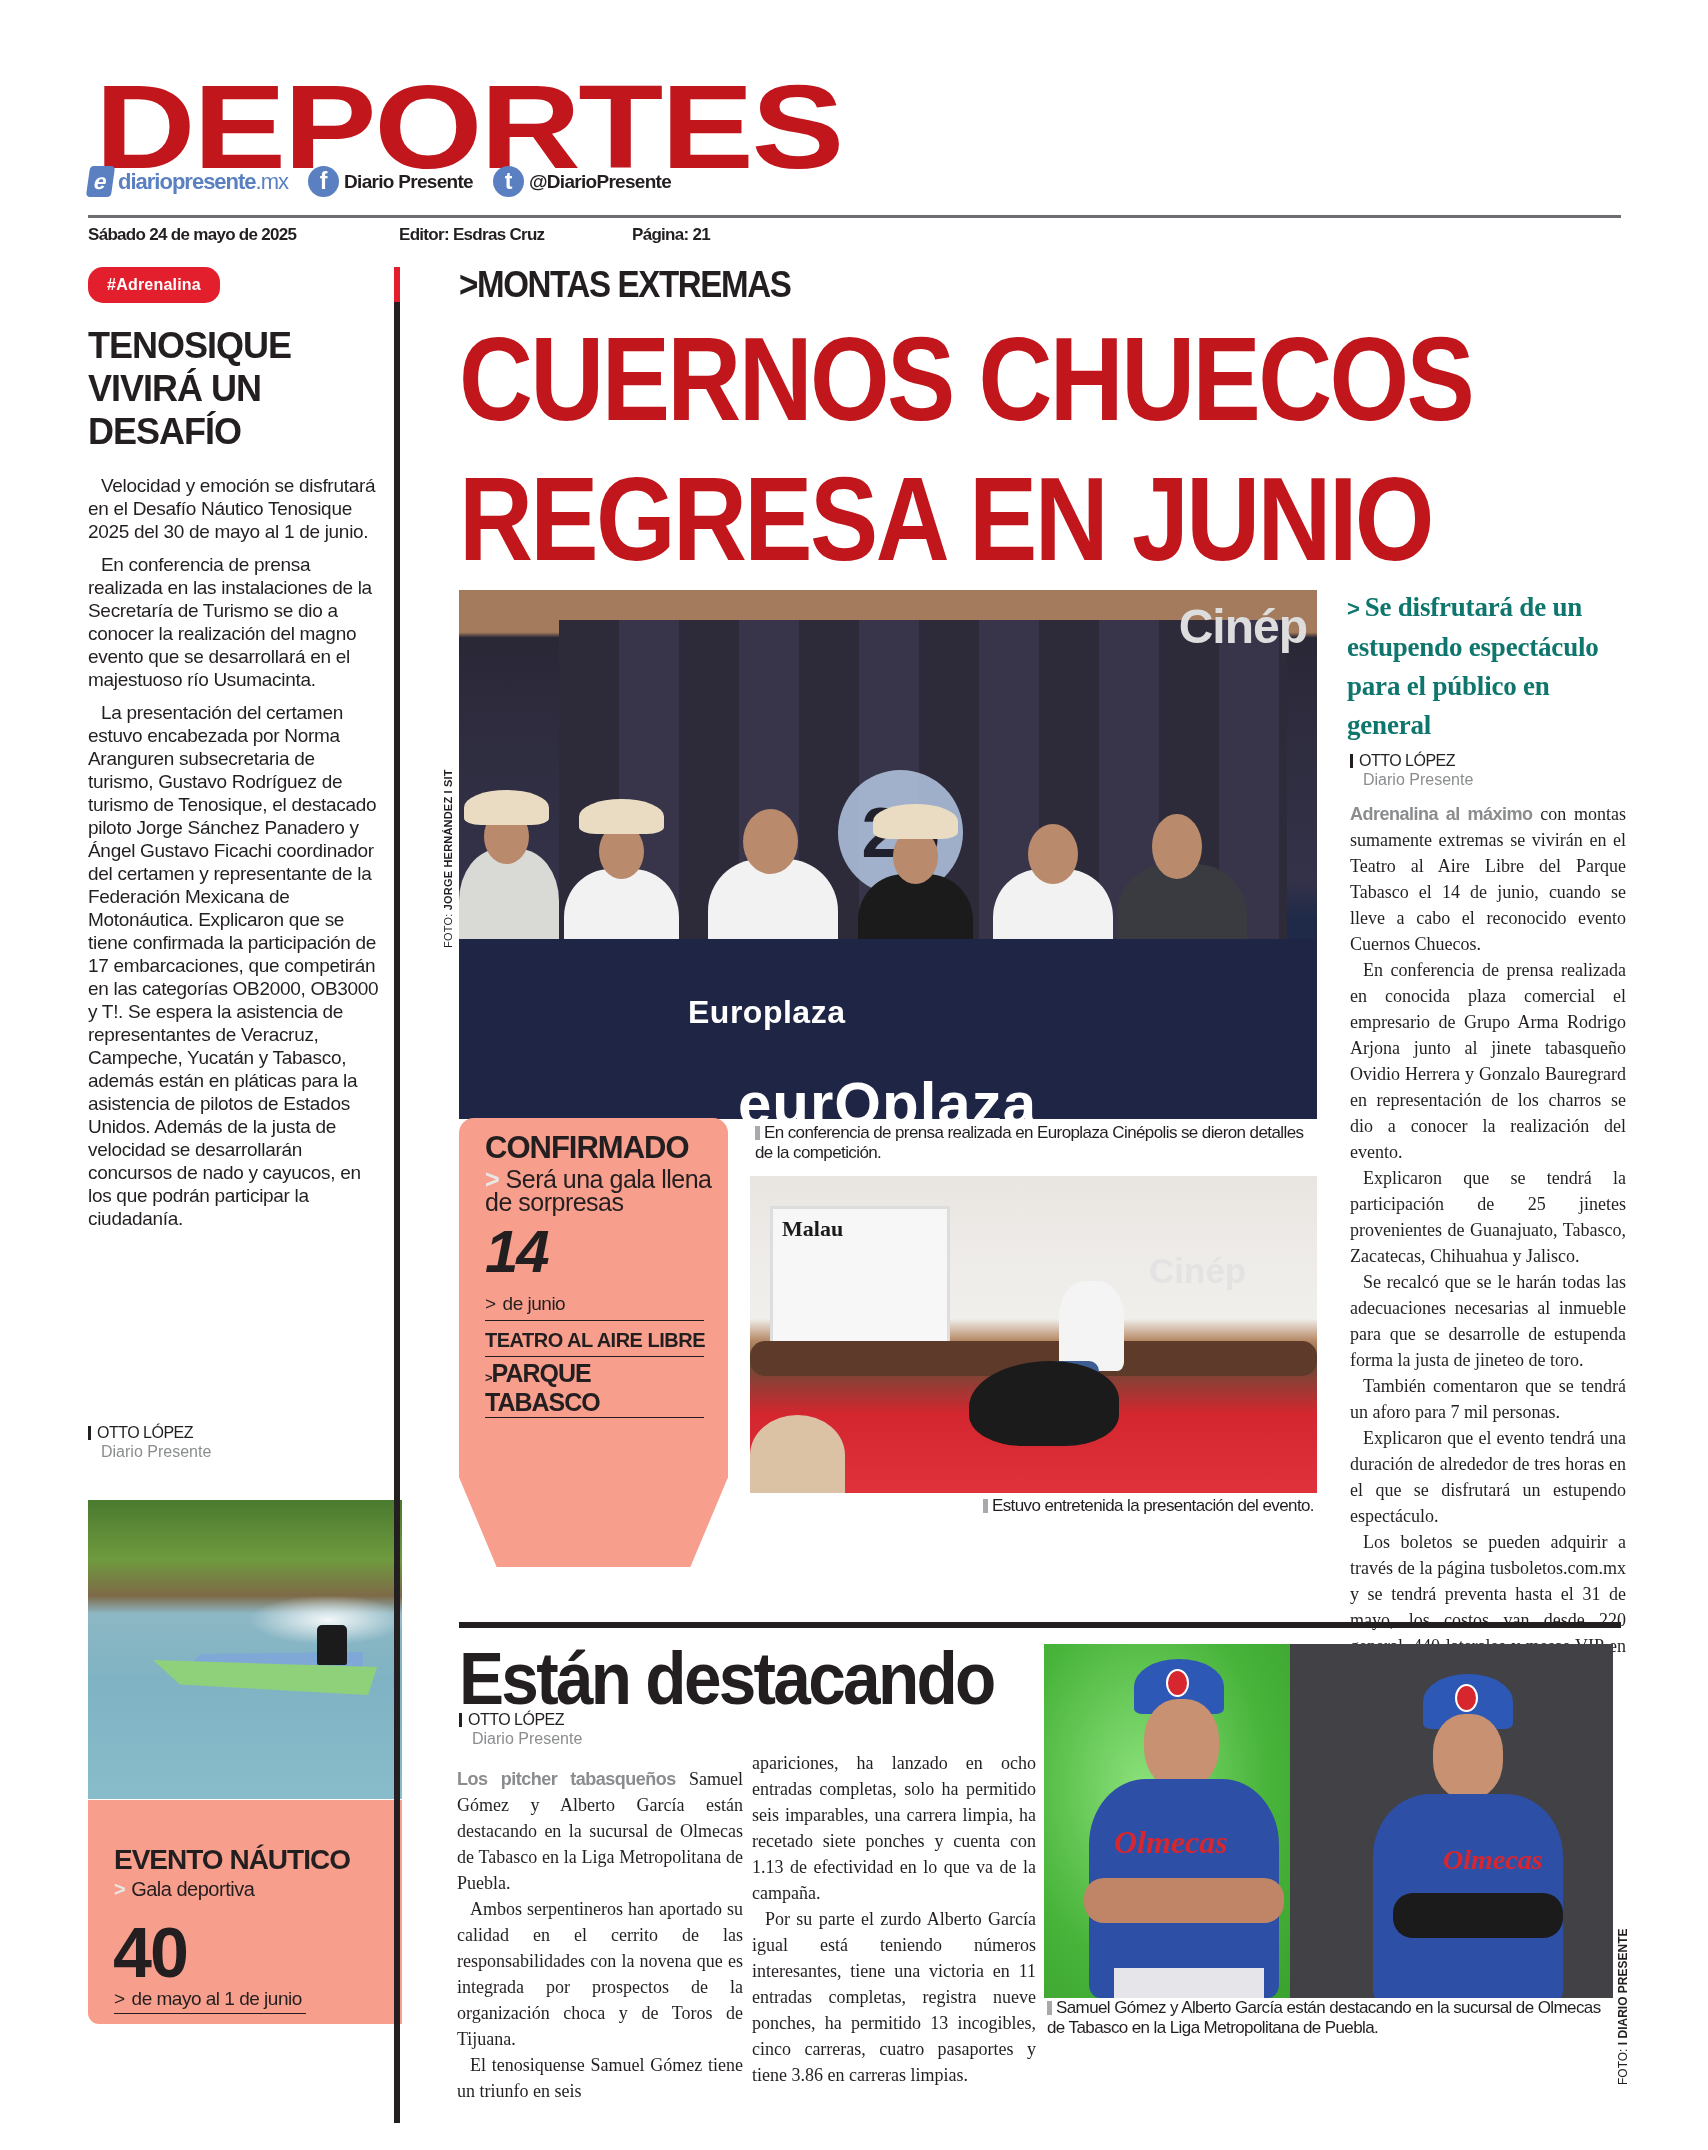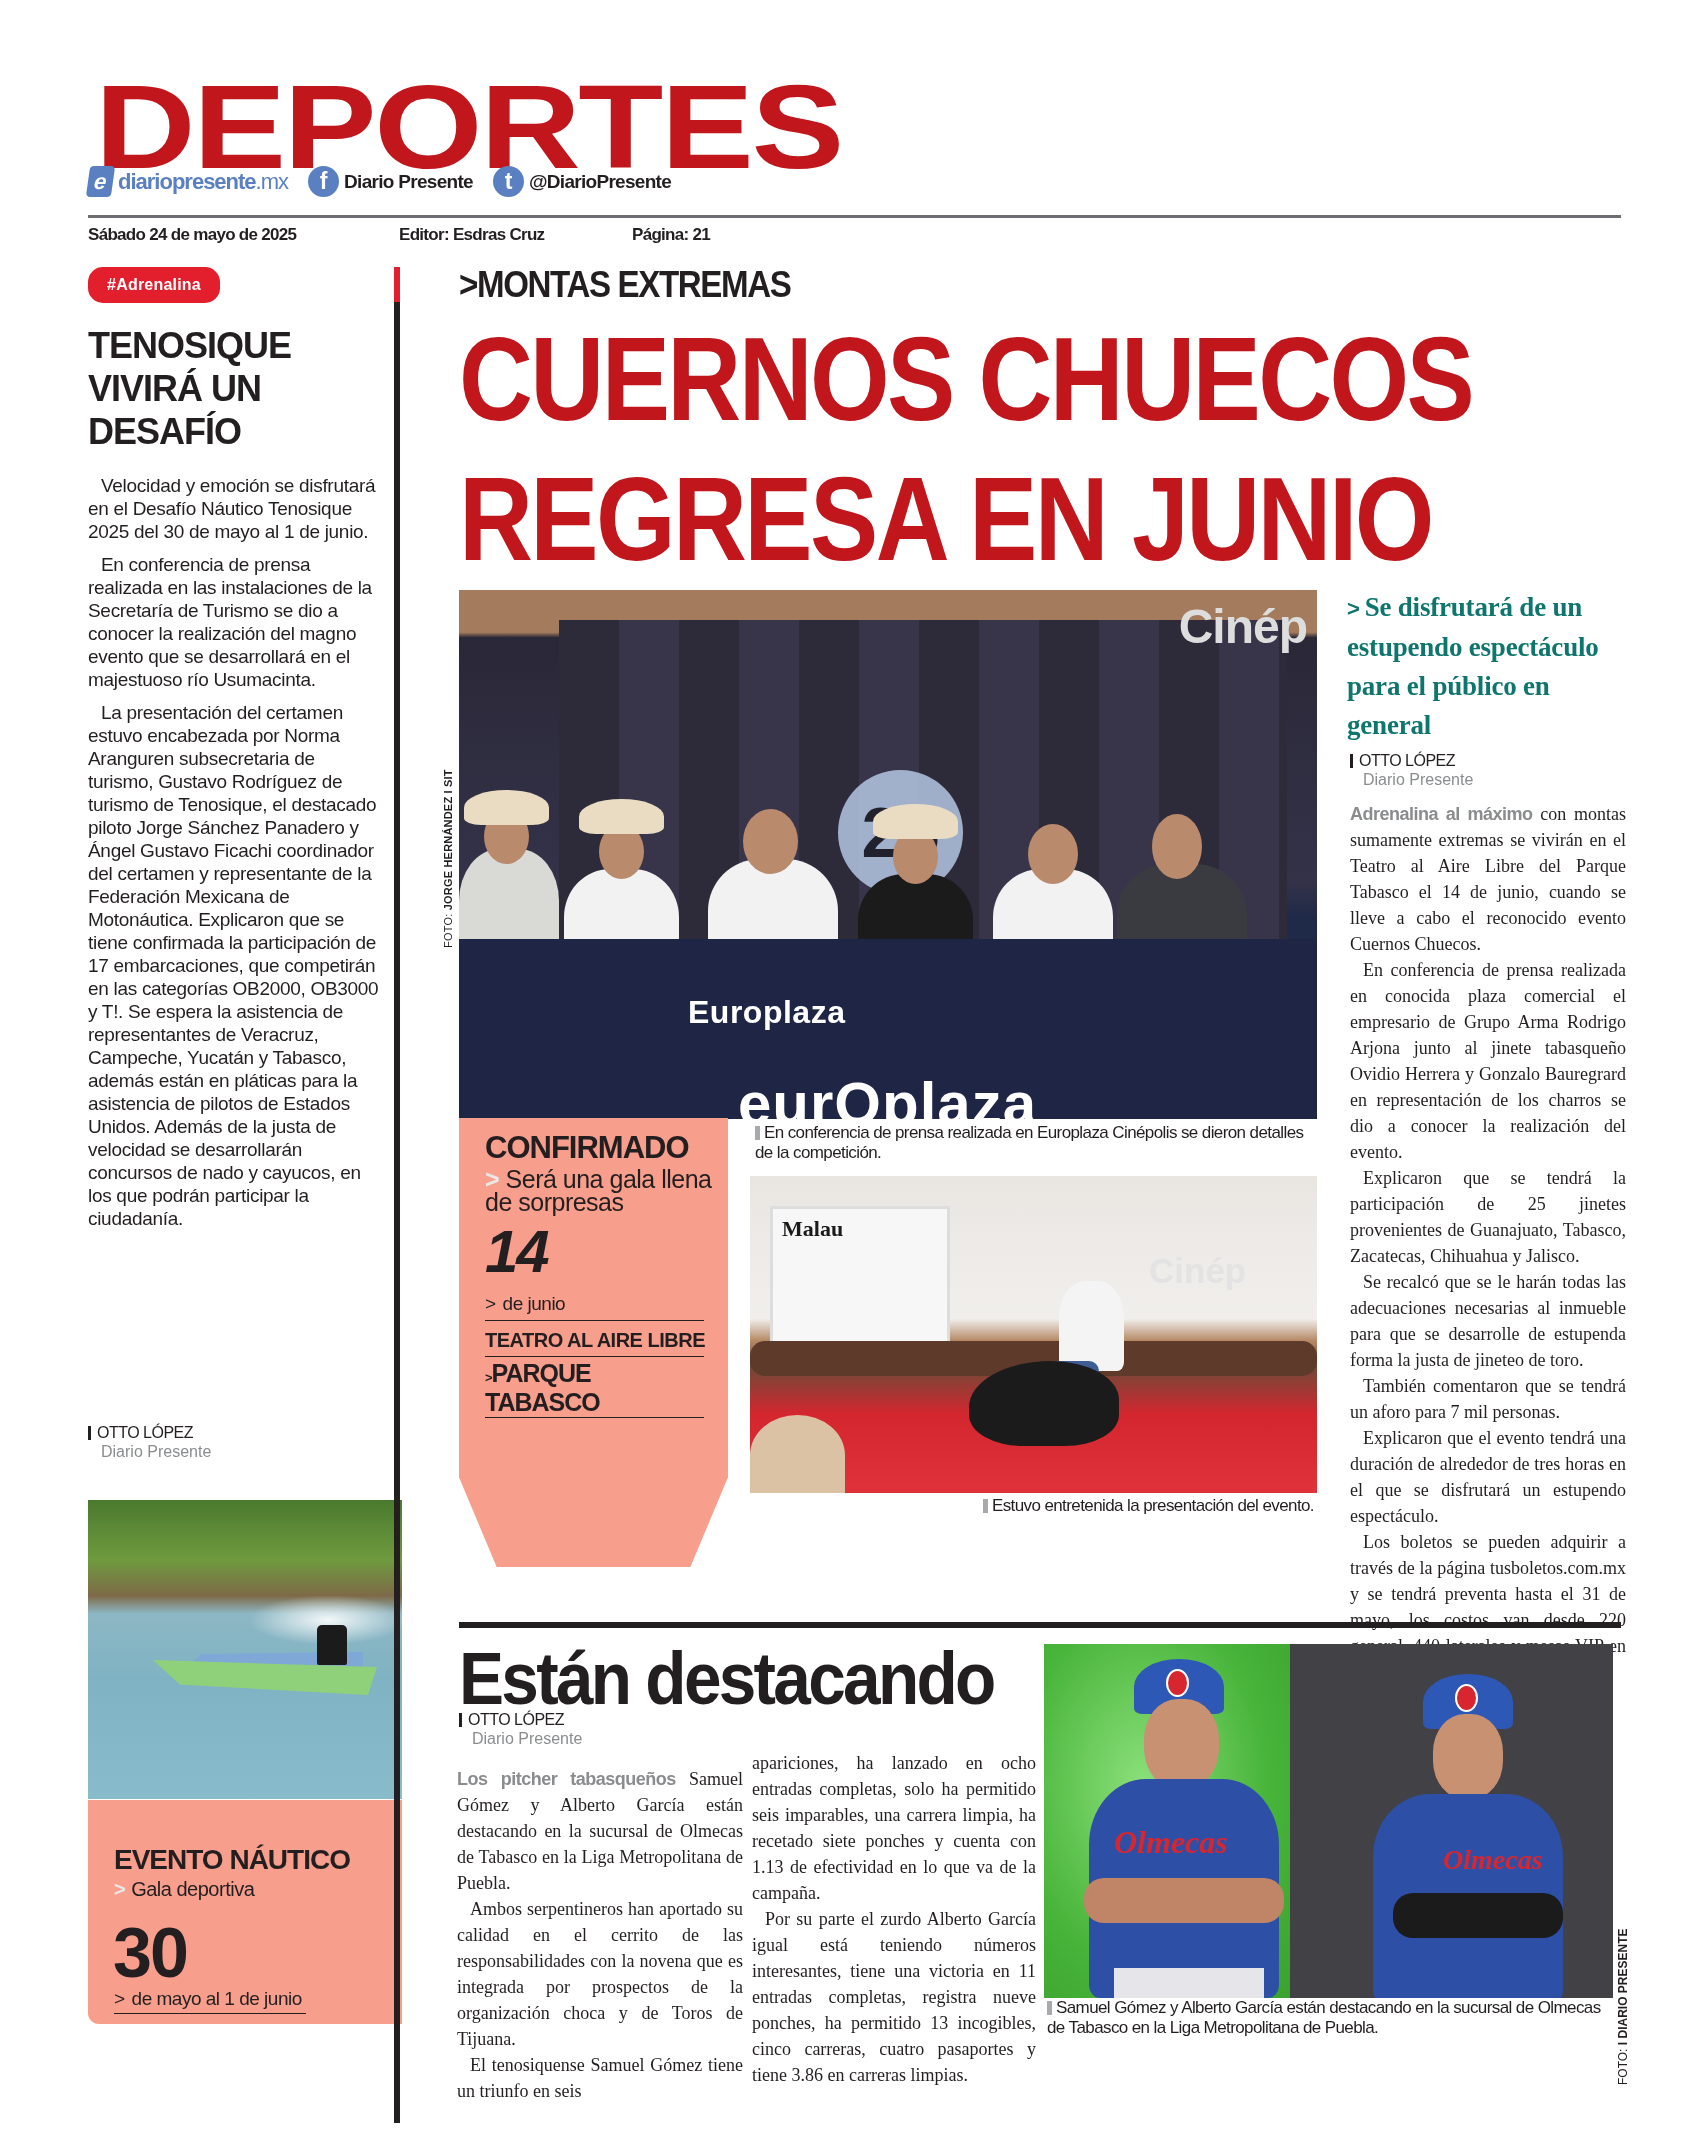--- a/index.html
+++ b/index.html
@@ -29,21 +29,21 @@
   .byline .name { display: flex; align-items: center; gap: 6px; font-size: 16px; color: #231f20; letter-spacing: -0.5px; }
   .byline .bar { width: 3px; height: 14px; background: #231f20; display: inline-block; }
   .byline .org { font-size: 16px; color: #8a8c8e; padding-left: 13px; margin-top: 1px; }
 
   .boat-photo { left: 88px; top: 1500px; width: 314px; height: 299px; overflow: hidden; background: linear-gradient(180deg, #4a7a2f 0%, #6f9a3e 20%, #7e6a48 32%, #8db7c4 38%, #7fb3c3 60%, #89bccb 100%); }
   .boat-photo .spray { position:absolute; left: 160px; top: 95px; width: 160px; height: 50px; background: radial-gradient(ellipse at center, rgba(255,255,255,0.9), rgba(255,255,255,0) 70%); }
   .boat-photo .boat { position:absolute; left: 65px; top: 160px; width: 224px; height: 35px; background: #8fd17a; clip-path: polygon(0 0, 100% 20%, 96% 100%, 12% 70%); }
   .boat-photo .boat-deck { position:absolute; left: 95px; top: 152px; width: 180px; height: 20px; background: #7fa8d6; clip-path: polygon(0 100%, 10% 10%, 100% 0, 100% 100%); }
   .boat-photo .motor { position:absolute; left: 229px; top: 125px; width: 30px; height: 40px; background: #1b1b1b; border-radius: 5px 5px 2px 2px; }
 
-  .panel { background: #f89e8c; }
+  .panel { background: #f89e8c; border-radius: 15px; }
   .nautico-panel { left: 88px; top: 1800px; width: 314px; height: 224px; border-radius: 0 0 0 11px; }
   .panel-title { font-weight: 900; font-size: 28px; letter-spacing: -1px; color: #231f20; line-height: 1; }
   .panel-sub { font-size: 20px; color: #231f20; letter-spacing: -0.5px; display: flex; align-items: center; gap: 6px; line-height: 1.1; }
   .chev-light { color: #e8e8e8; font-weight: 900; }
   .big-num { font-size: 70px; font-weight: 700; color: #231f20; line-height: 1; letter-spacing: -2px; }
   .num-sub { font-size: 19px; color: #231f20; letter-spacing: -0.5px; display: flex; gap: 7px; align-items: baseline; }
   .panel-rule { height: 1px; background: #231f20; }
 
   
   .vdivider-red { left: 394px; top: 267px; width: 6px; height: 35px; background: #e31e2d; }
@@ -164,21 +164,21 @@
   <div class="boat"></div>
   <div class="motor"></div>
 </div>
 
 <div class="abs panel nautico-panel">
   <div class="abs panel-title" style="left:26px; top:46px;">EVENTO NÁUTICO</div>
   <div class="abs panel-sub" style="left:26px; top:78px;">
     <span class="chev-light">&gt;</span>
     <span>Gala deportiva</span>
   </div>
-  <div class="abs big-num" style="left:25px; top:118px;">30</div>
+  <div class="abs big-num" style="left:25px; top:118px;">40</div>
   <div class="abs num-sub" style="left:26px; top:188px;">
     <span>&gt;</span>
     <span>de mayo al 1 de junio</span>
   </div>
   <div class="abs panel-rule" style="left:26px; top:213px; width:192px;"></div>
 </div>
 
 <div class="abs vdivider-red"></div>
 <div class="abs vdivider"></div>
 

